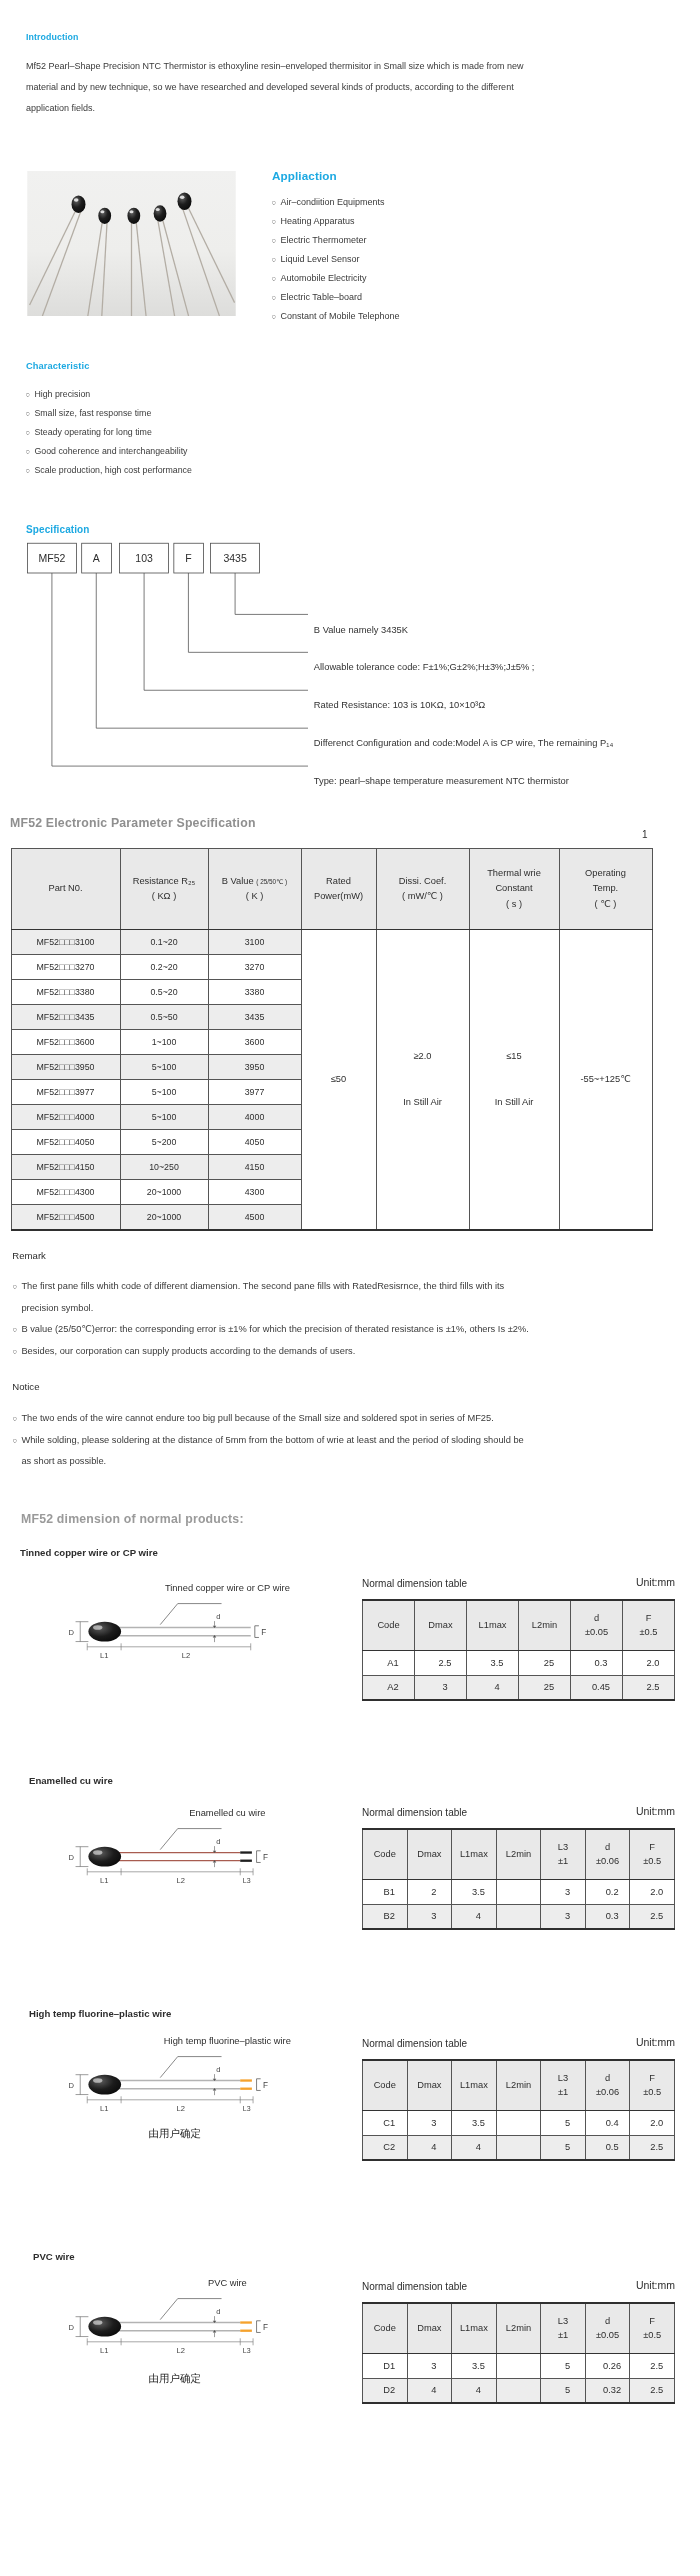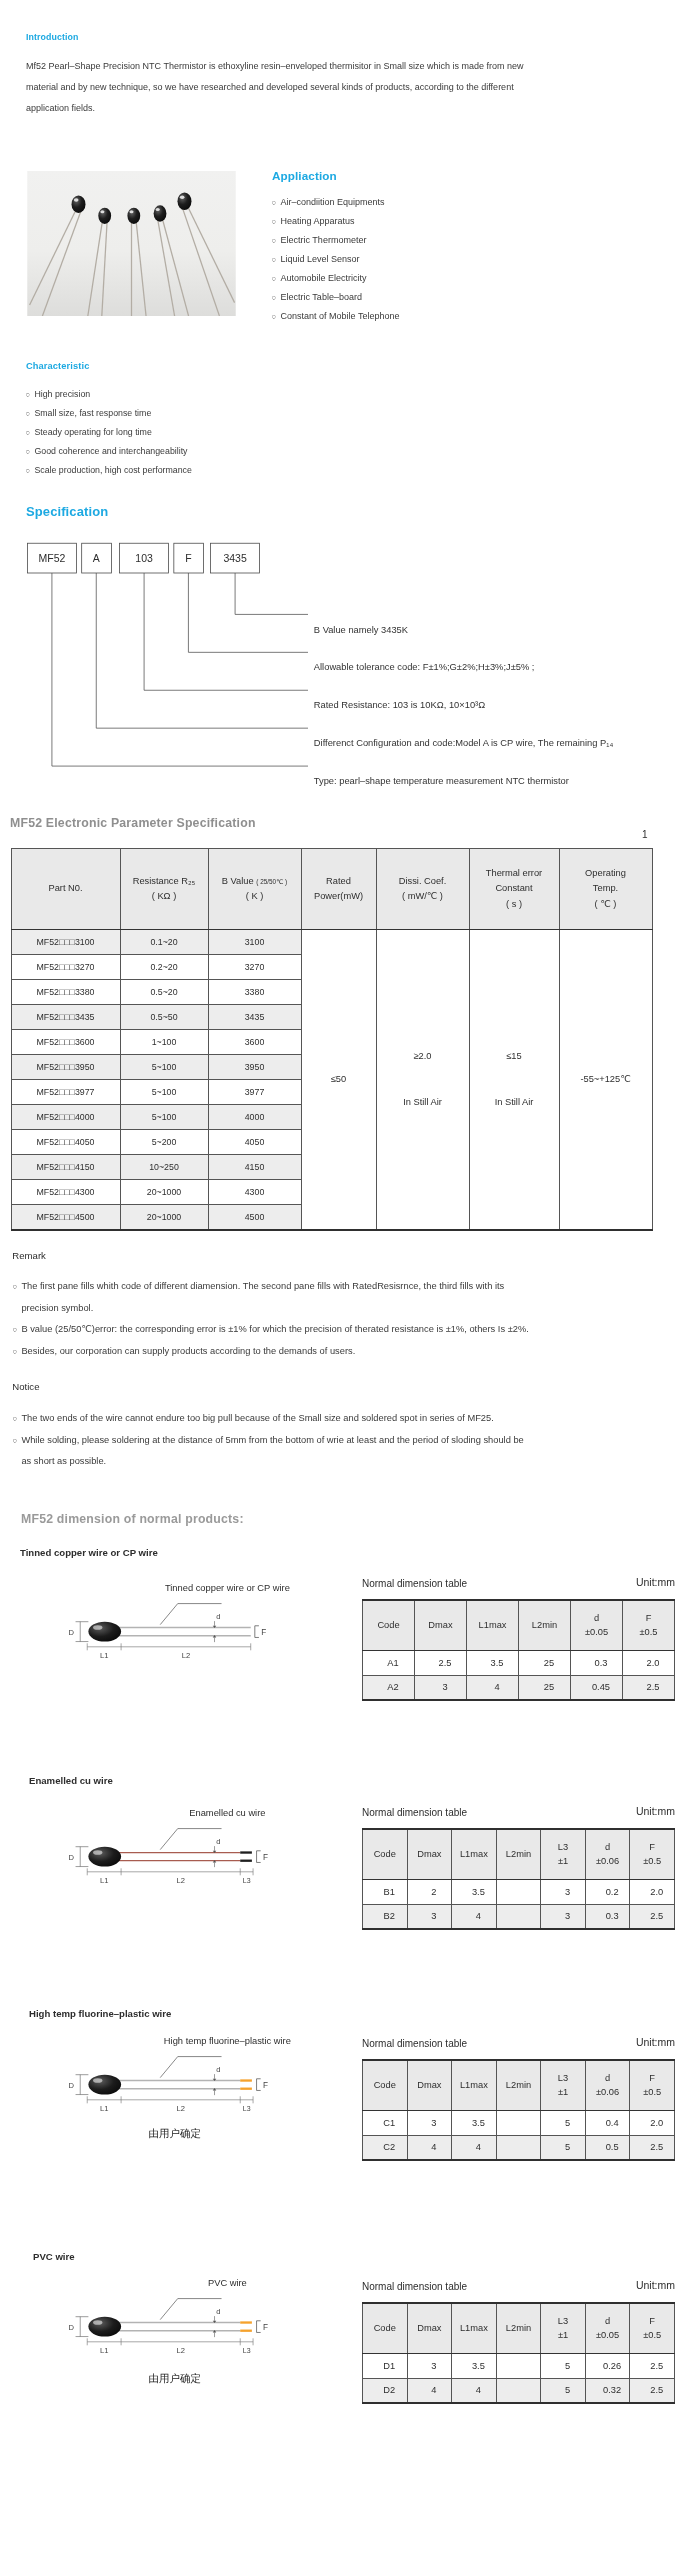--- a/index.html
+++ b/index.html
@@ -161,21 +161,21 @@
         </span>
       </div>
       <div class="bullet-item">
         <span class="bullet">○</span>
         <span class="bullet-text">
           <div>Scale production, high cost performance</div>
         </span>
       </div>
     </div>
 
-  <div class="abs accent-h" style="left:26px;top:504px;font-size:13px;">Specification</div>
+  <div class="abs accent-h" style="left:26px;top:524px;font-size:10px;">Specification</div>
   <svg class="abs" style="left:0;top:536px;" width="700" height="263" viewBox="0 0 1200 450">
     <g stroke="#4f4f4f" stroke-width="1.3" fill="none">
       <polyline points="403,63 403,134 528,134"></polyline>
       <polyline points="323,63 323,199 528,199"></polyline>
       <polyline points="247,63 247,264 528,264"></polyline>
       <polyline points="165,63 165,329 528,329"></polyline>
       <polyline points="89,63 89,394 528,394"></polyline>
     </g>
     <g fill="#ffffff" stroke="#4f4f4f" stroke-width="1.4">
       <rect x="47" y="12" width="84" height="51"></rect>
@@ -228,21 +228,21 @@
         </th>
         <th>
           <div>Rated</div>
             <div>Power(mW)</div>
         </th>
         <th>
           <div>Dissi. Coef.</div>
             <div>( mW/℃ )</div>
         </th>
         <th>
-          <div>Thermal error</div>
+          <div>Thermal wrie</div>
             <div>Constant</div>
             <div>( s )</div>
         </th>
         <th>
           <div>Operating</div>
             <div>Temp.</div>
             <div>( ℃ )</div>
         </th>
       </tr>
     </thead>

